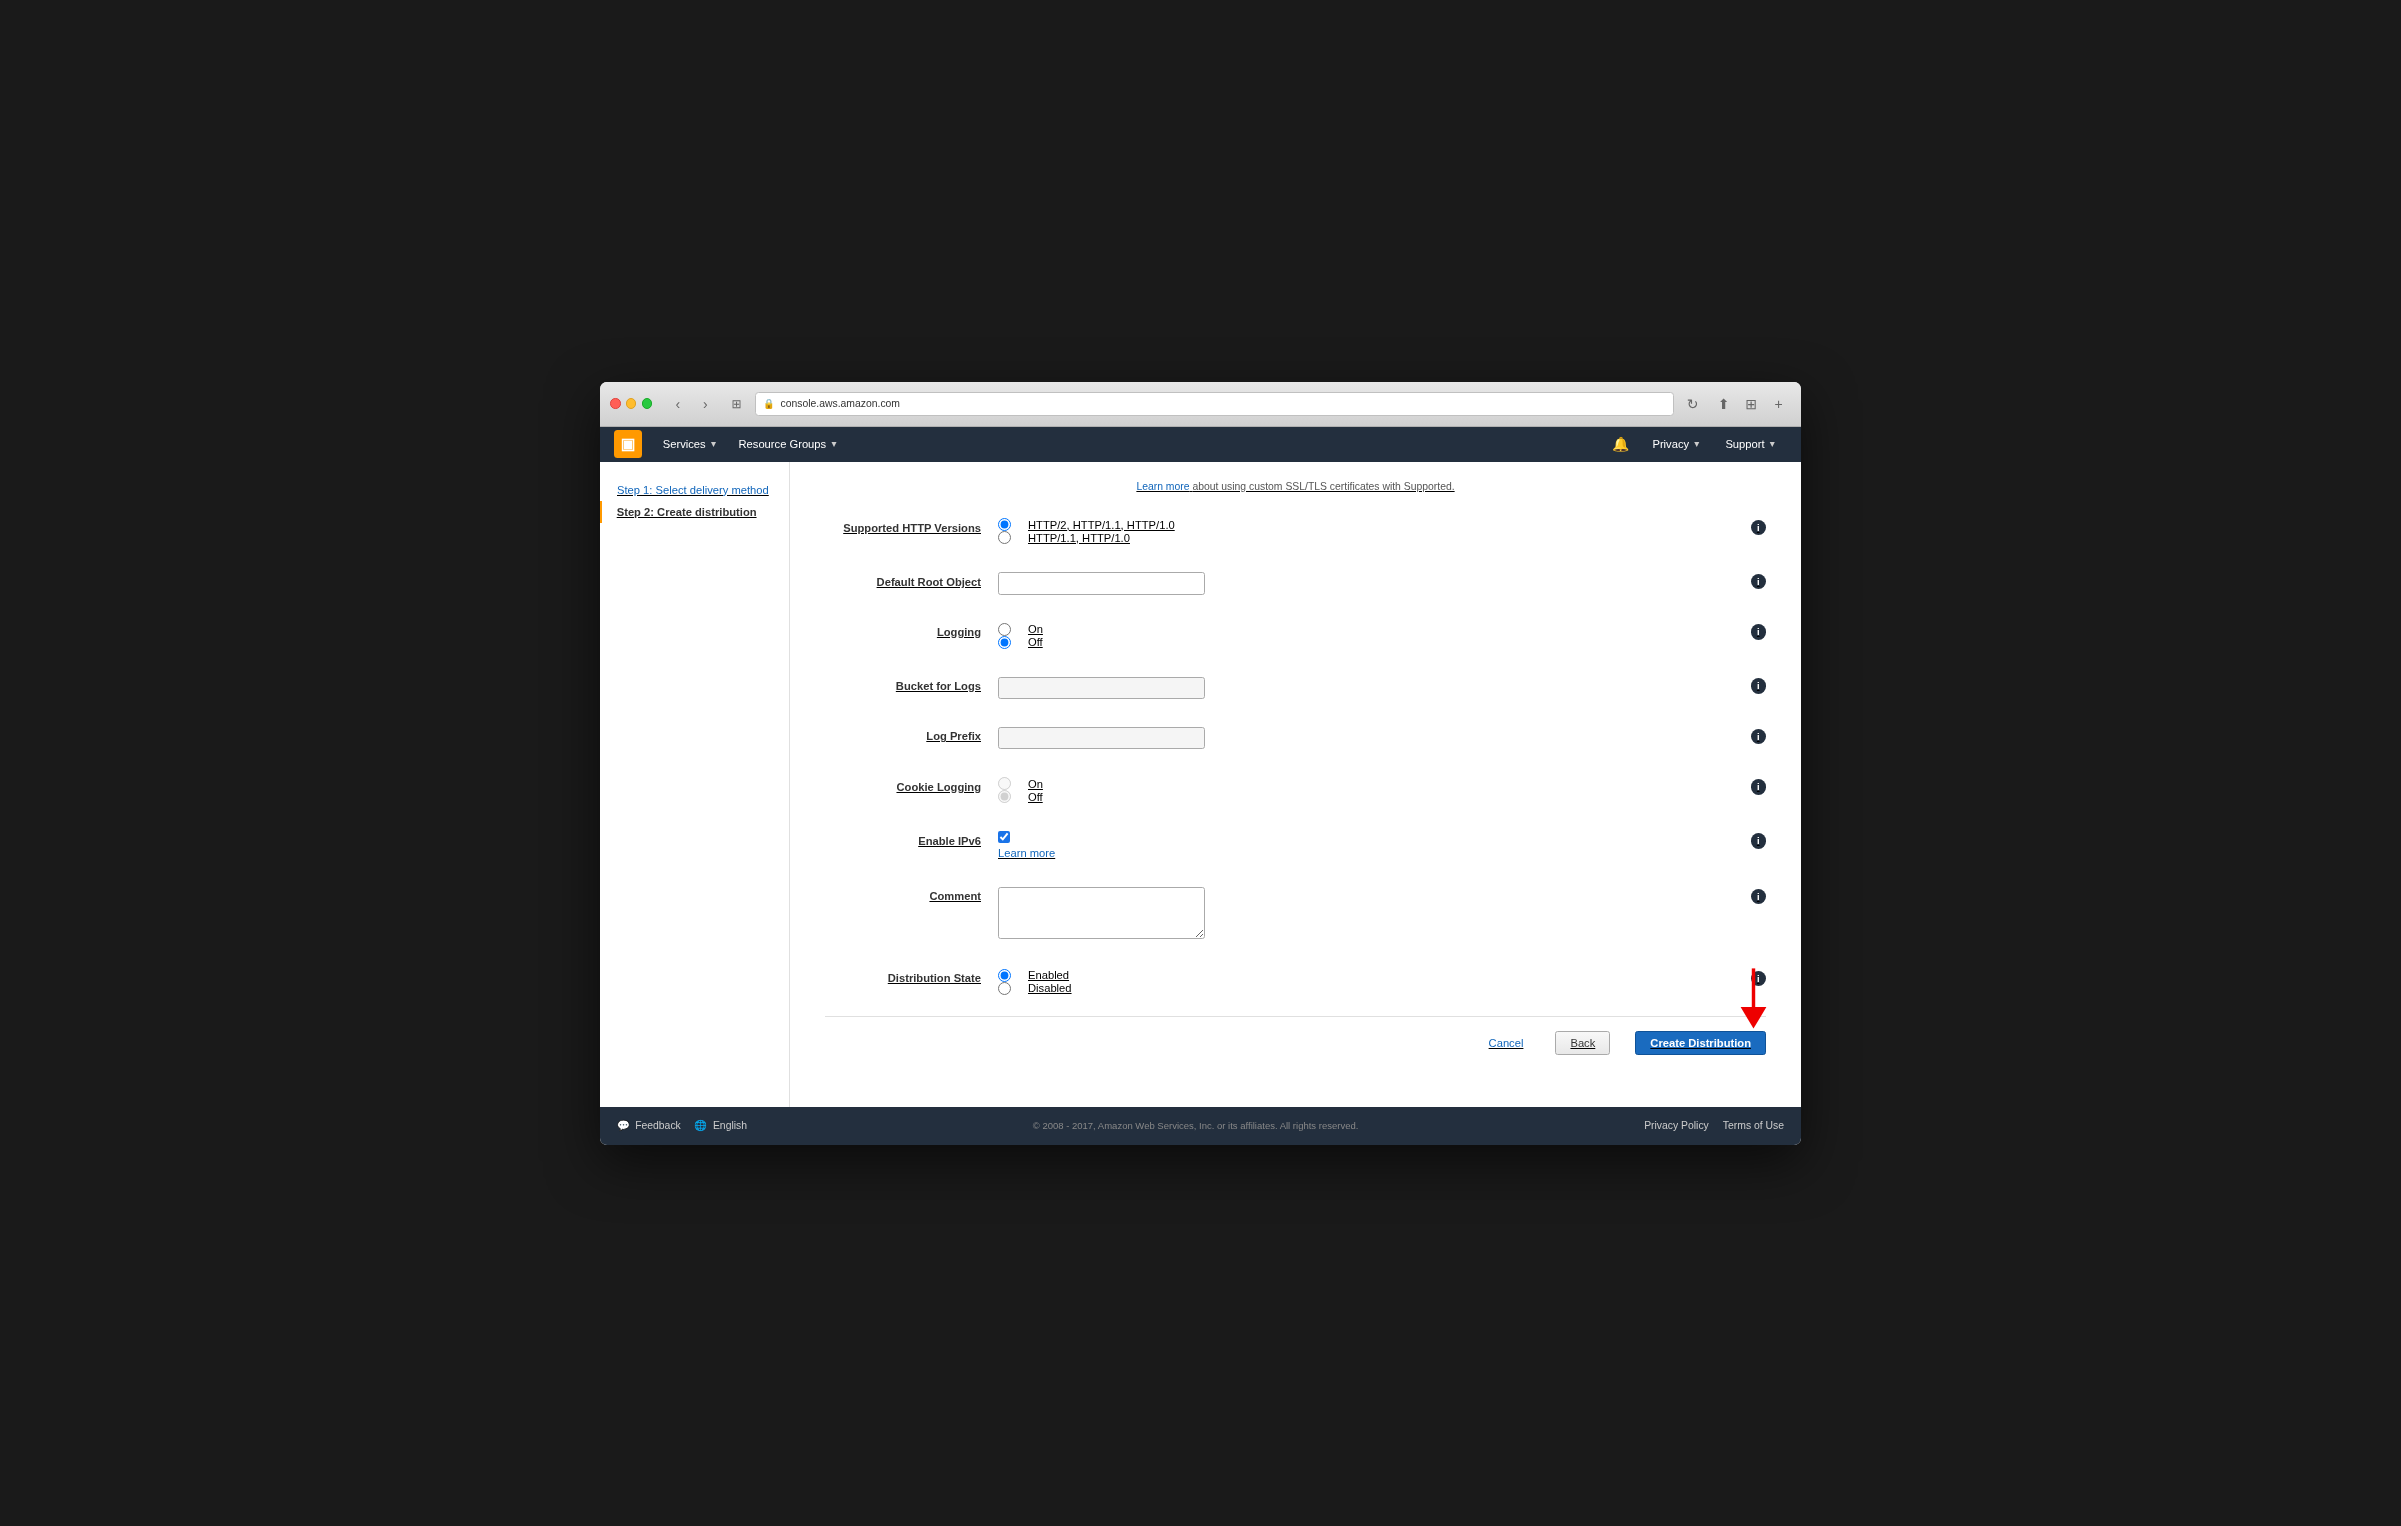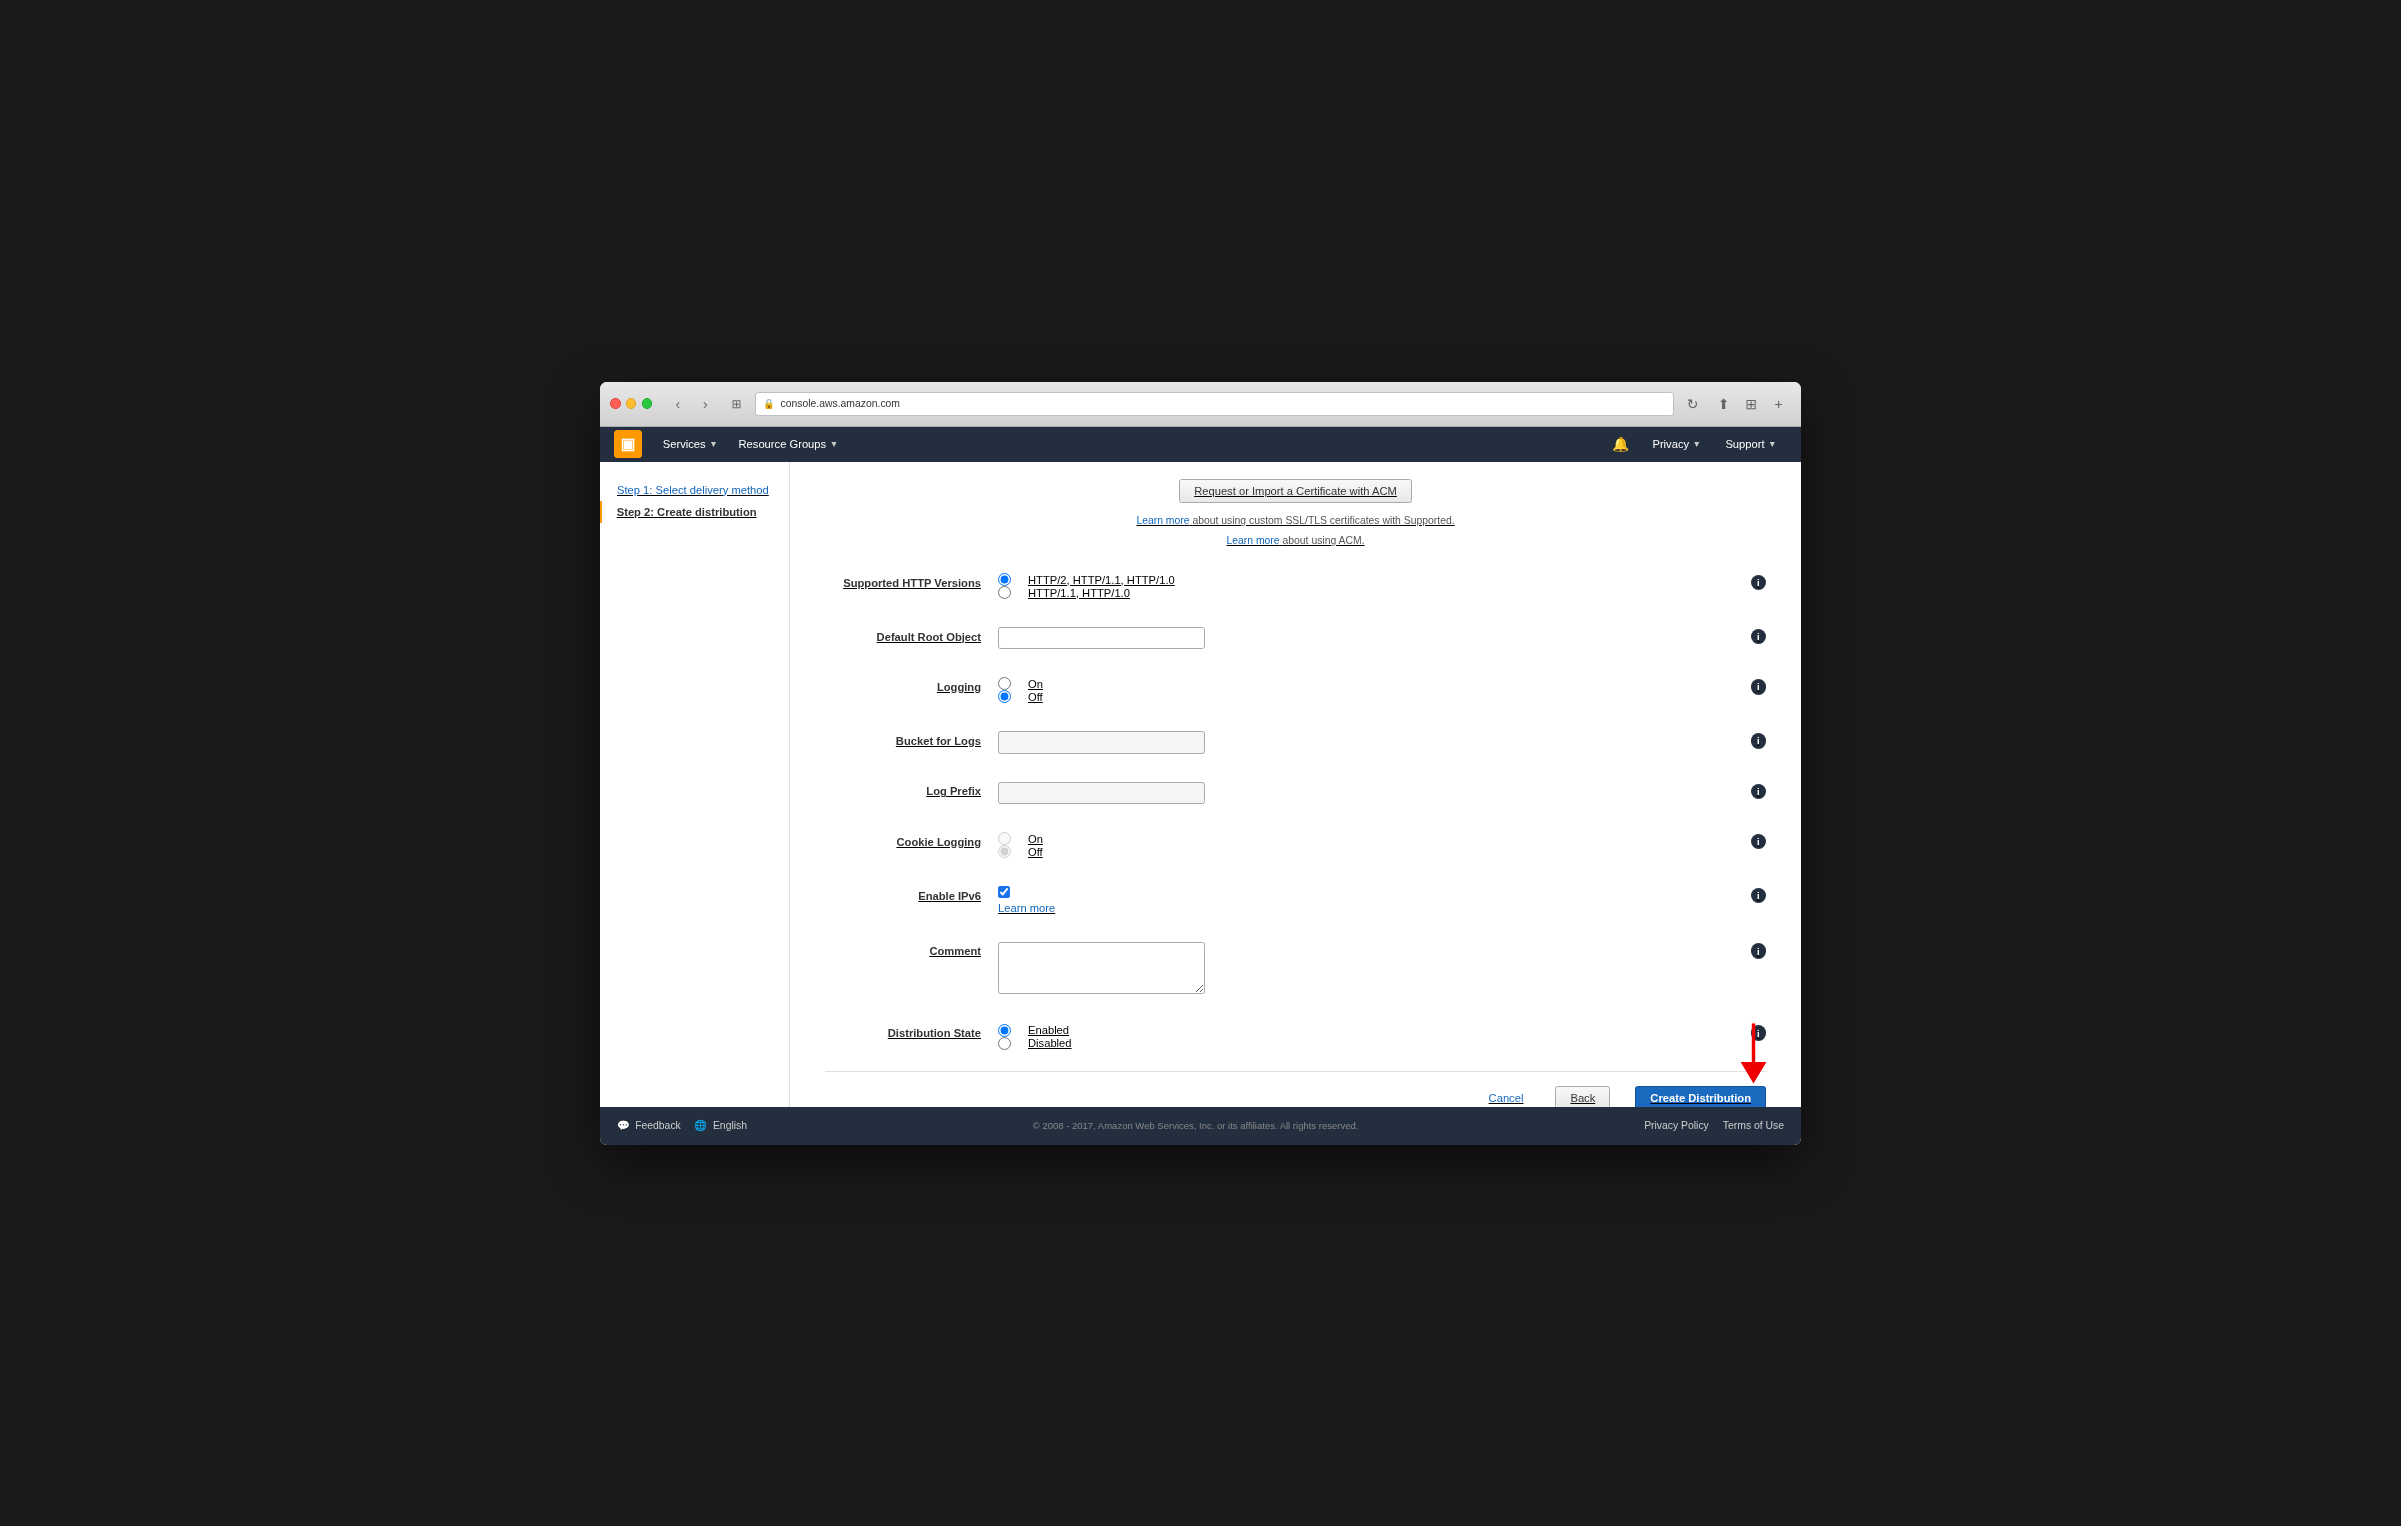--- a/index.html
+++ b/index.html
@@ -509,31 +509,24 @@
         <span>Step 1: Select delivery method</span>
       </div>
       <div class="sidebar-item active">
         <span>Step 2: Create distribution</span>
       </div>
     </div>
 
     <div class="content-area">
       <div class="content-wrapper">
 
-        <div class="acm-button-row">
-          <button class="acm-button">Request or Import a Certificate with ACM</button>
-        </div>
 
         <div class="learn-more-text">
           <a class="link-text">Learn more</a>
           <span> about using custom SSL/TLS certificates with Supported.</span>
-        </div>
-        <div class="learn-more-text">
-          <a class="link-text">Learn more</a>
-          <span> about using ACM.</span>
         </div>
 
         <div class="form-section">
 
           <div class="form-row">
             <div class="form-label">Supported HTTP Versions</div>
             <div class="form-control-area">
               <div class="form-controls">
                 <label class="radio-option">
                   <input type="radio" name="http_version" checked="" style="">

